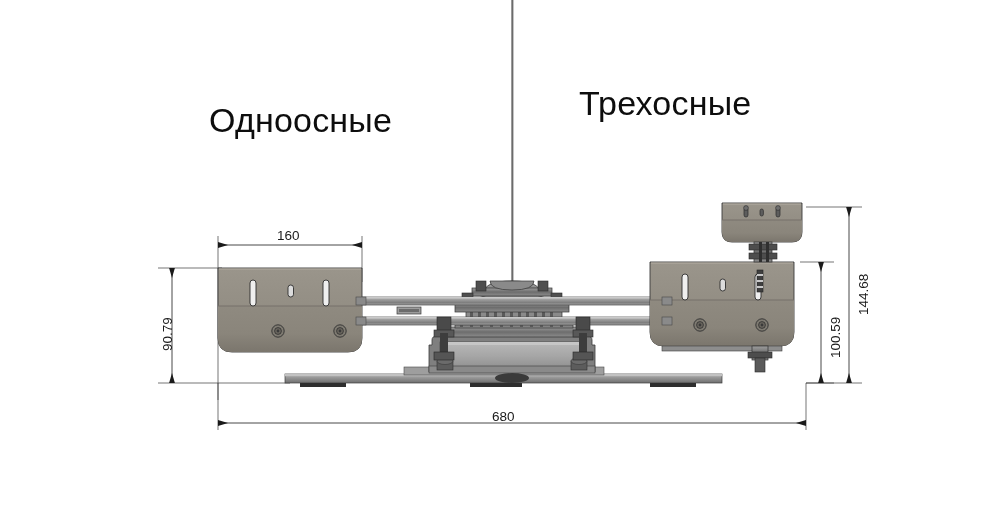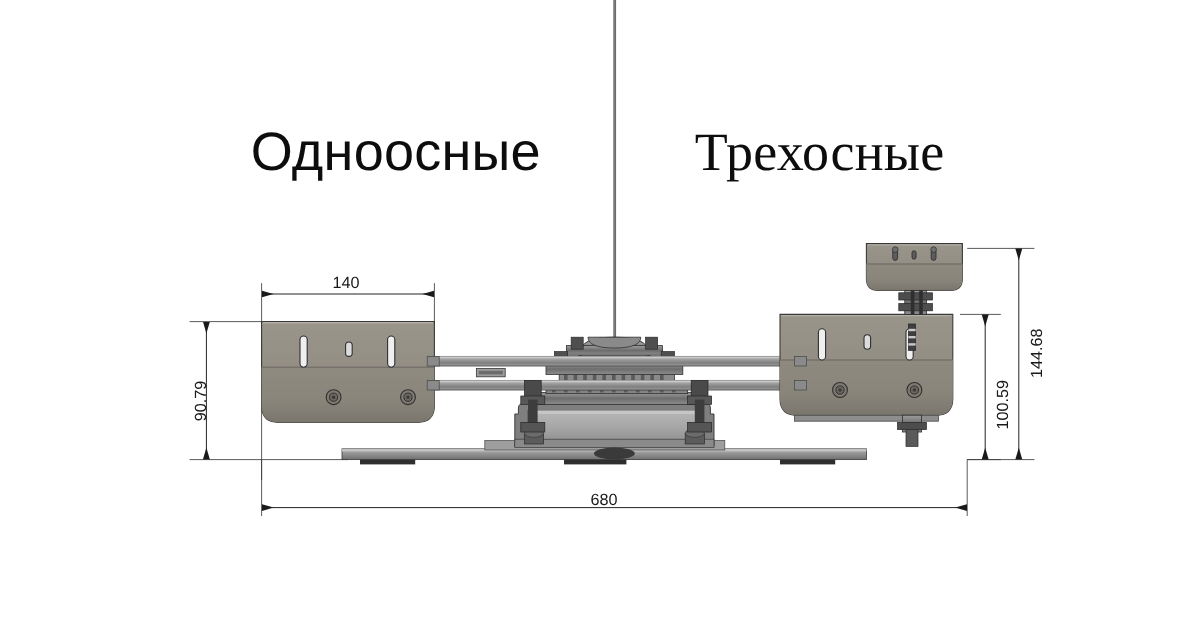--- a/index.html
+++ b/index.html
@@ -18,27 +18,27 @@
     overflow: hidden;
   }
   #stage svg {
     position: absolute;
     left: 0;
     top: 0;
   }
   .heading {
     position: absolute;
     font-family: "Liberation Sans", sans-serif;
-    font-size: 45px;
+    font-size: 34px;
     color: #0d0d0d;
     letter-spacing: 0.2px;
     white-space: nowrap;
   }
   #heading-uniaxial { left: 209px; top: 101px; }
-  #heading-triaxial { left: 579px; top: 101px; font-family: Liberation Serif, serif; }
+  #heading-triaxial { left: 579px; top: 84px; }
 
   .dim-text {
     position: absolute;
     font-family: "Liberation Sans", sans-serif;
     font-size: 13.5px;
     color: #1a1a1a;
     white-space: nowrap;
   }
   .dim-vert {
     transform-origin: 0 0;
@@ -325,21 +325,21 @@
       <rect x="662" y="297" width="10" height="8" fill="#8a8a8a" stroke="#474747" stroke-width="0.6"></rect>
       <rect x="662" y="317" width="10" height="8" fill="#8a8a8a" stroke="#474747" stroke-width="0.6"></rect>
     </g>
 
   </svg>
 
   <div class="heading" id="heading-uniaxial">Одноосные</div>
 
   <div class="heading" id="heading-triaxial">Трехосные</div>
 
-  <div class="dim-text" id="dim-120-text">140</div>
+  <div class="dim-text" id="dim-120-text">160</div>
 
   <div class="dim-text" id="dim-469-text">680</div>
 
   <div class="dim-text dim-vert" id="dim-9079-text">90.79</div>
 
   <div class="dim-text dim-vert" id="dim-10059-text">100.59</div>
 
   <div class="dim-text dim-vert" id="dim-14468-text">144.68</div>
 
 </div>

